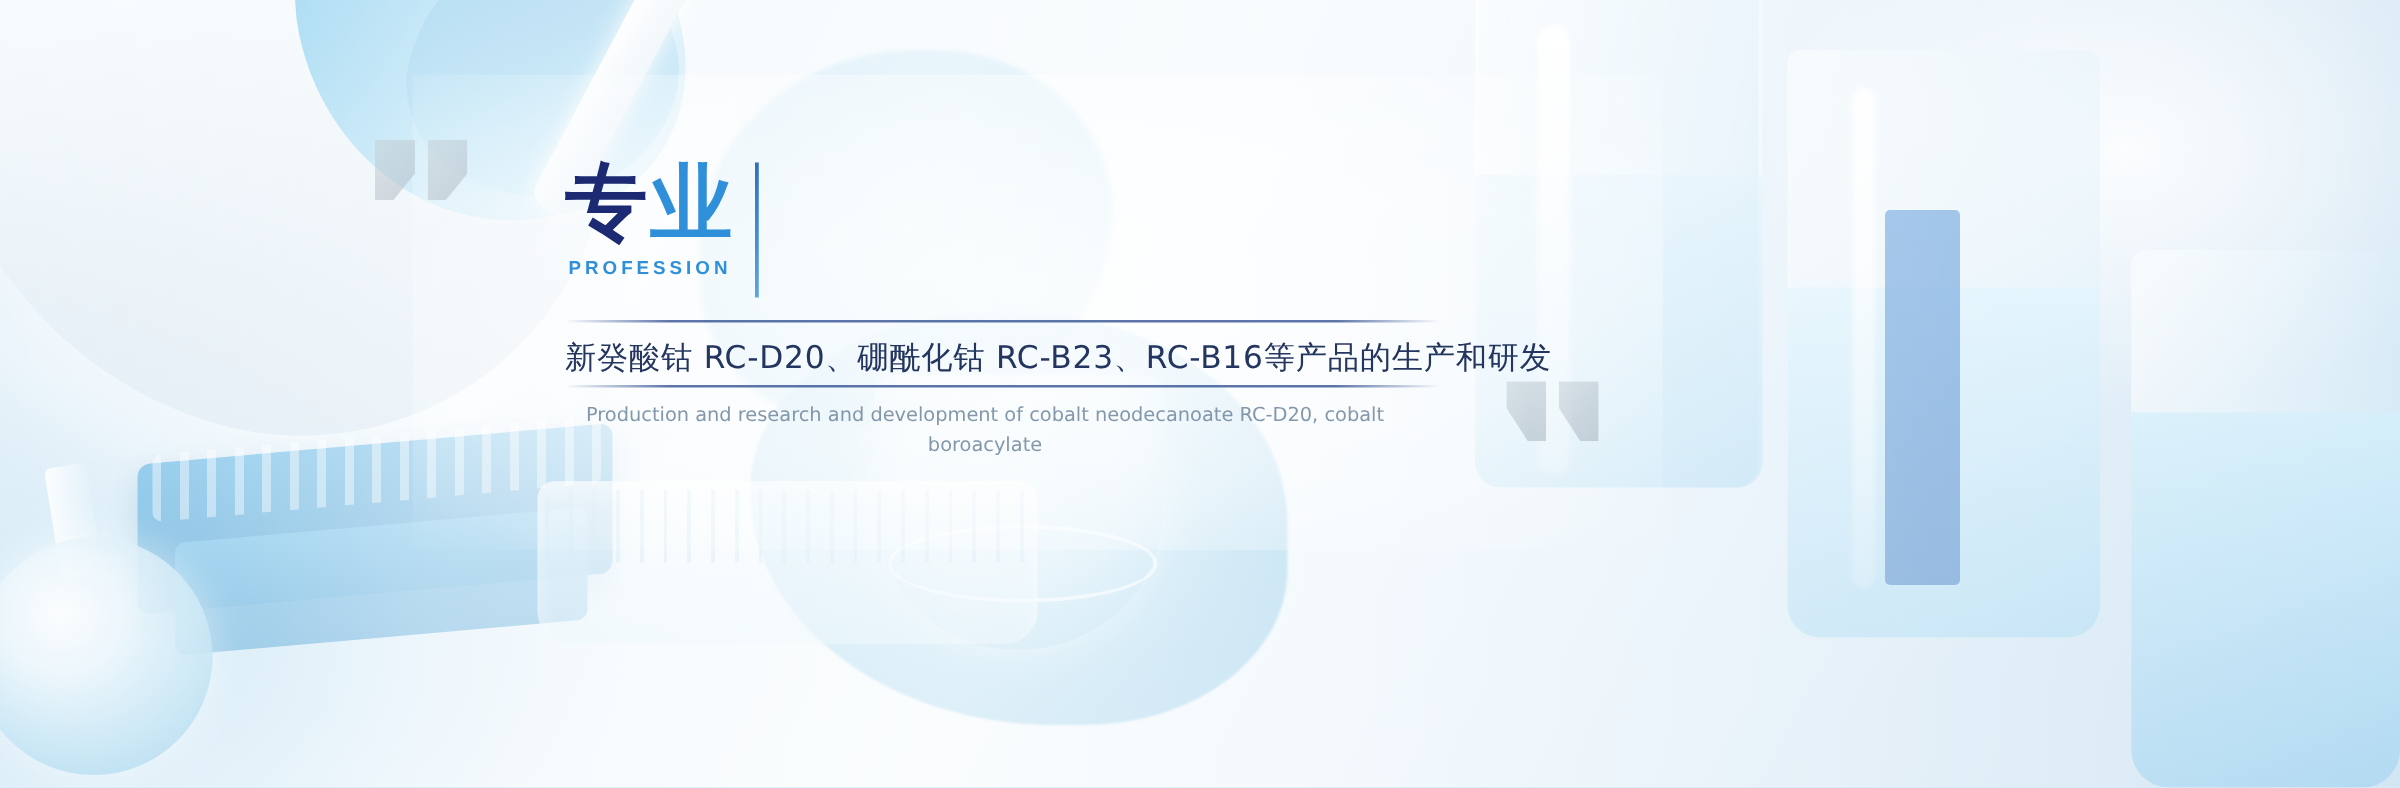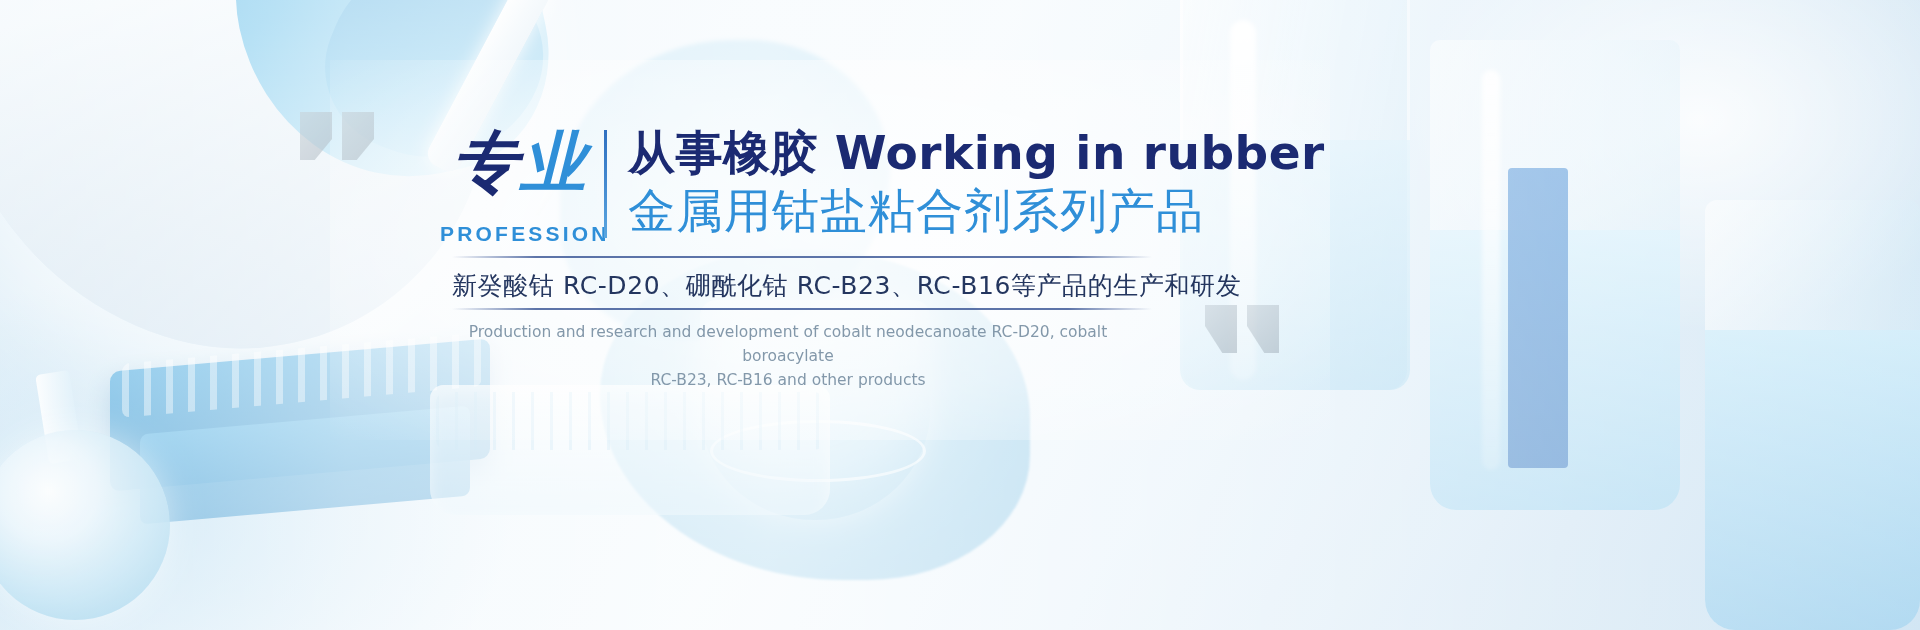--- a/index.html
+++ b/index.html
@@ -186,25 +186,24 @@
     clip-path:polygon(0 0,100% 0,100% 100%,54% 100%,0 44%);
   }
 
   .logo-block{
     position:absolute;left:440px;top:128px;width:160px;text-align:center;
   }
   .logo-zh{
     font-size:66px;line-height:70px;font-weight:700;
     color:#1b2a72;letter-spacing:2px;
     font-family:"DejaVu Sans","Liberation Sans",sans-serif;
-    font-style:italic;
   }
   .logo-zh .second{color:#2f8fd8;}
   .logo-en{
-    margin-top:24px;font-size:21px;font-weight:700;letter-spacing:3.2px;
+    margin-top:8px;font-size:15px;font-weight:700;letter-spacing:3.2px;
     color:#2f8fd8;font-family:"Liberation Sans",sans-serif;
   }
 
   .divider-v{
     position:absolute;left:604px;top:130px;width:3px;height:108px;
     background:linear-gradient(180deg,#2f6fc0,#5aa6e0);
   }
 
   .headlines{position:absolute;left:628px;top:124px;}
   .h-line1{
@@ -292,28 +291,23 @@
       <span class="qmark"></span>
     </div>
 
     <div class="logo-block">
       <div class="logo-zh"><span>专</span><span class="second">业</span></div>
       <div class="logo-en">PROFESSION</div>
     </div>
 
     <div class="divider-v"></div>
 
-    <div class="headlines">
-      <div class="h-line1">从事橡胶 Working in rubber</div>
-      <div class="h-line2">金属用钴盐粘合剂系列产品</div>
-    </div>
 
     <div class="rule-top"></div>
     <div class="sub-zh">新癸酸钴 RC-D20、硼酰化钴 RC-B23、RC-B16等产品的生产和研发</div>
     <div class="rule-bot"></div>
 
     <div class="sub-en">
       <div>Production and research and development of cobalt neodecanoate RC-D20, cobalt boroacylate</div>
-      <div>RC-B23, RC-B16 and other products</div>
     </div>
 
   </div>
 </div>
 
 </body></html>

